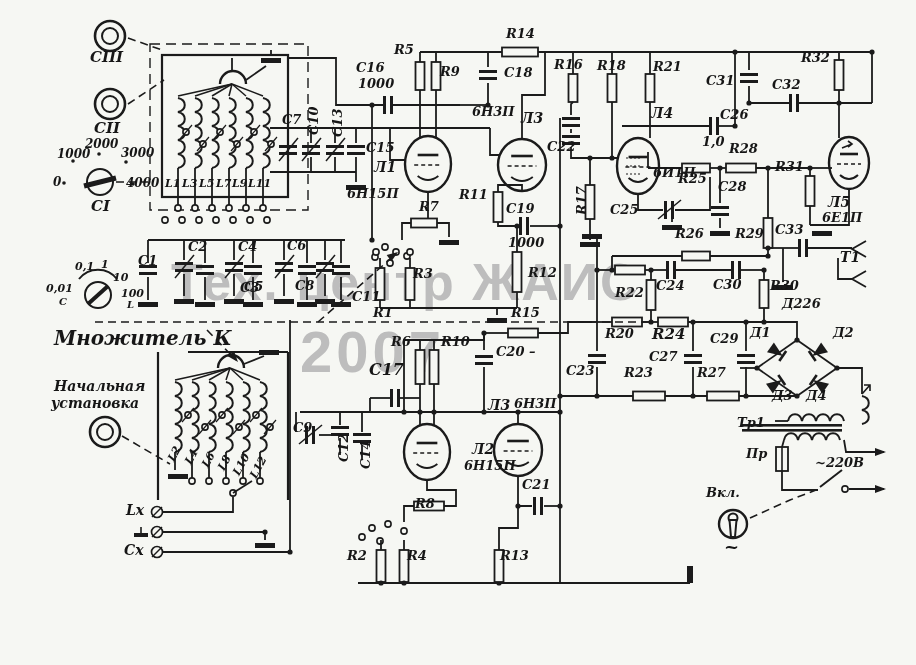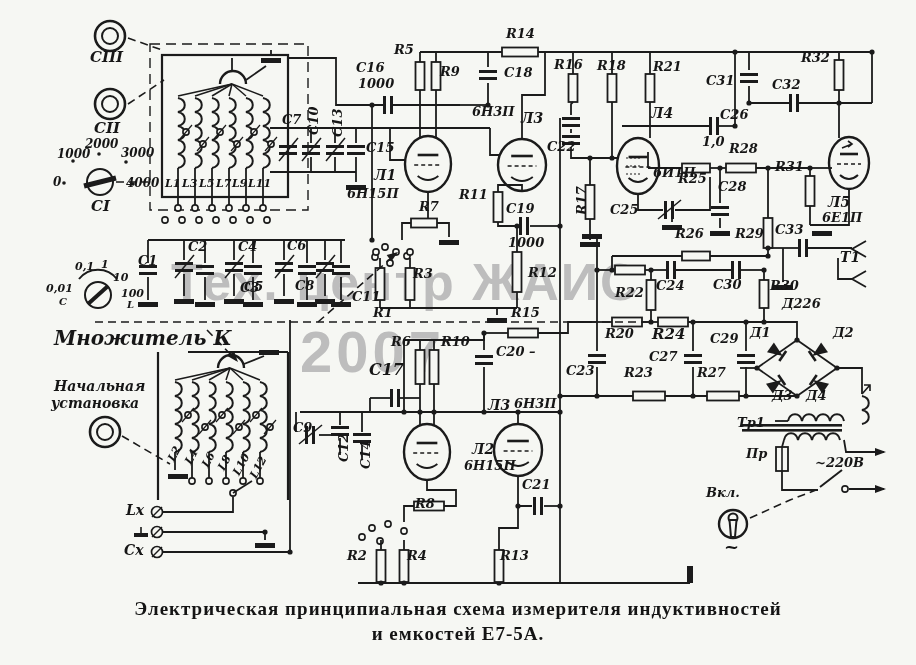--- a/index.html
+++ b/index.html
@@ -803,21 +803,21 @@
       <span style="left: 244px; top: 280px; font-size: 13px;">С5</span>
       <span style="left: 287px; top: 239px; font-size: 13px;">С6</span>
       <span style="left: 295px; top: 279px; font-size: 13px;">С8</span>
       <span style="left: 320px; top: 290px; font-size: 13px; margin-left: 32px;">С11</span>
       <span style="left: 282px; top: 113px; font-size: 13px;">С7</span>
       <span style="left: 307px; top: 135px; font-size: 13px; transform: rotate(-90deg);">С10</span>
       <span style="left: 331px; top: 137px; font-size: 13px; transform: rotate(-90deg);">С13</span>
       <span style="left: 366px; top: 141px; font-size: 13px;">С15</span>
       <span style="left: 356px; top: 61px; font-size: 13px;">С16</span>
       <span style="left: 358px; top: 77px; font-size: 13px;">1000</span>
-      <span style="left: 374px; top: 168px; font-size: 14px;">Л1</span>
+      <span style="left: 374px; top: 160px; font-size: 14px;">Л1</span>
       <span style="left: 347px; top: 187px; font-size: 13px;">6Н15П</span>
       <span style="left: 419px; top: 200px; font-size: 13px;">R7</span>
       <span style="left: 394px; top: 43px; font-size: 13px;">R5</span>
       <span style="left: 440px; top: 65px; font-size: 13px;">R9</span>
       <span style="left: 506px; top: 27px; font-size: 13px;">R14</span>
       <span style="left: 504px; top: 66px; font-size: 13px;">С18</span>
       <span style="left: 472px; top: 105px; font-size: 13px;">6Н3П</span>
       <span style="left: 521px; top: 111px; font-size: 14px;">Л3</span>
       <span style="left: 459px; top: 188px; font-size: 13px;">R11</span>
       <span style="left: 506px; top: 202px; font-size: 13px;">С19</span>
@@ -880,17 +880,13 @@
       <span style="left: 624px; top: 366px; font-size: 13px;">R23</span>
       <span style="left: 697px; top: 366px; font-size: 13px;">R27</span>
       <span style="left: 772px; top: 389px; font-size: 13px;">Д3</span>
       <span style="left: 806px; top: 389px; font-size: 13px;">Д4</span>
       <span style="left: 737px; top: 416px; font-size: 13px;">Тр1</span>
       <span style="left: 746px; top: 447px; font-size: 13px;">Пр</span>
       <span style="left: 815px; top: 456px; font-size: 13px;">~220В</span>
       <span style="left: 706px; top: 486px; font-size: 13px;">Вкл.</span>
       <span style="left: 724px; top: 538px; font-size: 18px;">~</span>
     </div>
-  <div id="caption">
-    <div class="c1">Электрическая принципиальная схема измерителя индуктивностей</div>
-    <div class="c2">и емкостей Е7-5А.</div>
-  </div>
 </div>
 
 </body></html>

